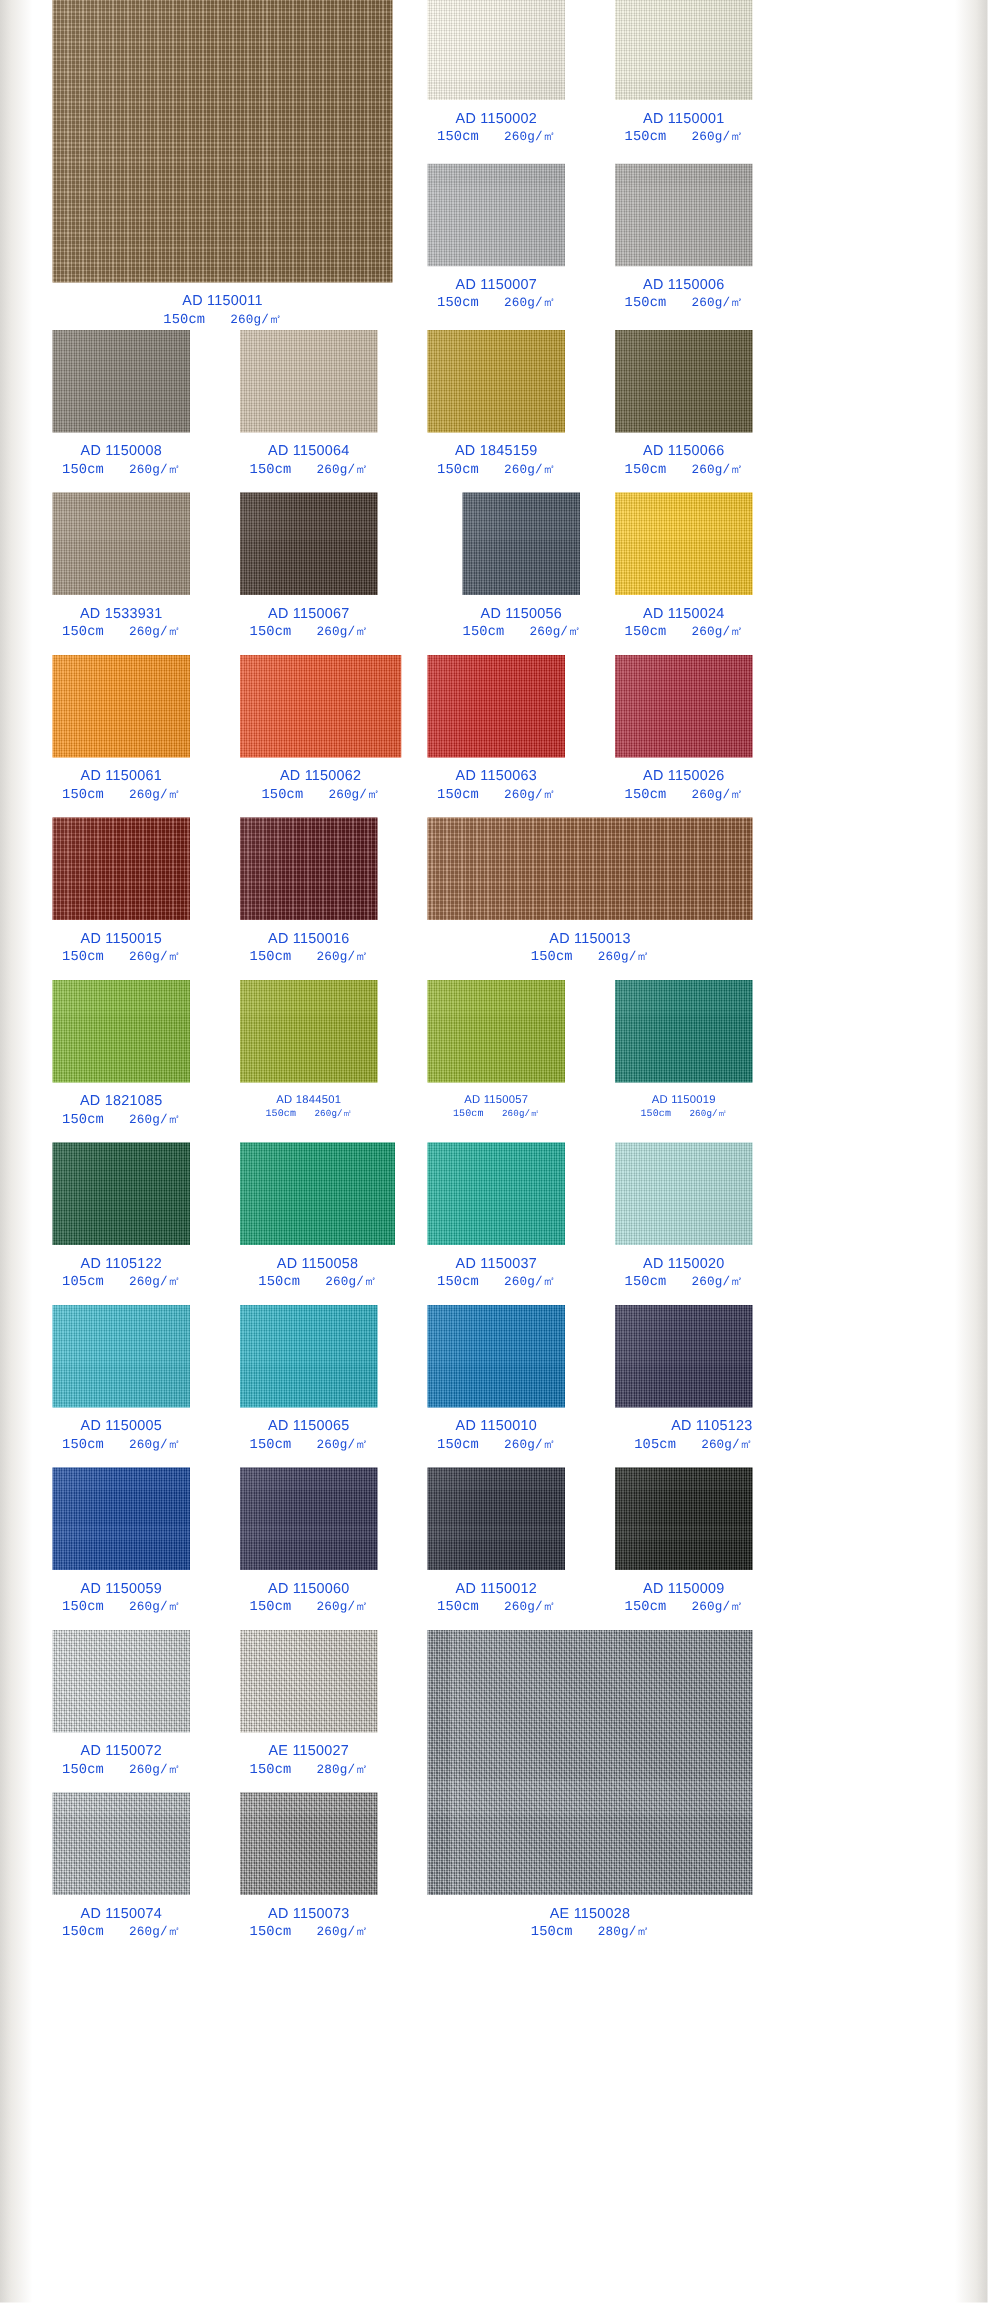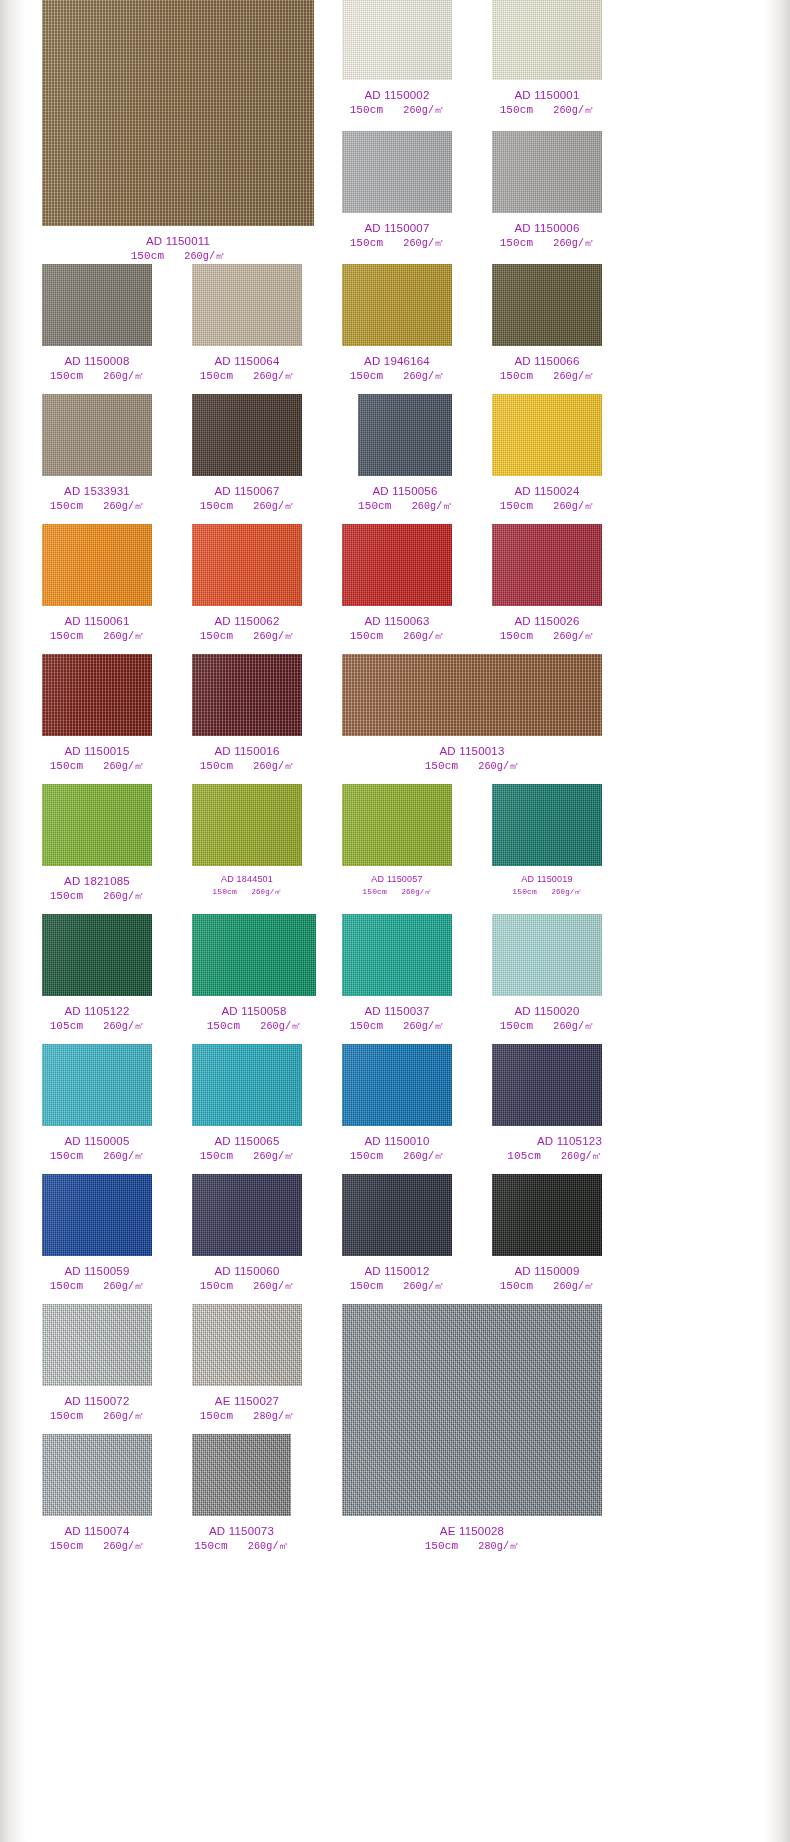--- a/index.html
+++ b/index.html
@@ -122,21 +122,21 @@
     inset: 0;
     background: linear-gradient(105deg,
       rgba(255,255,255,0.10) 0%,
       rgba(255,255,255,0.02) 40%,
       rgba(0,0,0,0.05) 100%);
     pointer-events: none;
   }
 
   .caption {
     margin-top: 7px;
-    color: #a21caf;
+    color: #1d4ed8;
     line-height: 1.42;
   }
   .code {
     font-size: 11.5px;
     letter-spacing: 0.2px;
     white-space: nowrap;
   }
   .spec {
     font-size: 11px;
     letter-spacing: 0.1px;
@@ -201,21 +201,21 @@
         <div class="cell" style="left: 166px; top: 264px; width: 110px;">
           <div class="swatch weave-fine" style="height: 82px; background-color: rgb(199, 184, 162);"></div>
           <div class="caption">
             <div class="code">AD 1150064</div>
             <div class="spec"><span>150cm</span>&nbsp;&nbsp;&nbsp;<span class="unit">260g/㎡</span></div>
           </div>
         </div>
         <div class="cell" style="left: 316px; top: 264px; width: 110px;">
           <div class="swatch weave-fine" style="height: 82px; background-color: rgb(183, 149, 34);"></div>
           <div class="caption">
-            <div class="code">AD 1946164</div>
+            <div class="code">AD 1845159</div>
             <div class="spec"><span>150cm</span>&nbsp;&nbsp;&nbsp;<span class="unit">260g/㎡</span></div>
           </div>
         </div>
         <div class="cell" style="left: 466px; top: 264px; width: 110px;">
           <div class="swatch weave-fine" style="height: 82px; background-color: rgb(88, 80, 47);"></div>
           <div class="caption">
             <div class="code">AD 1150066</div>
             <div class="spec"><span>150cm</span>&nbsp;&nbsp;&nbsp;<span class="unit">260g/㎡</span></div>
           </div>
         </div>
@@ -226,42 +226,42 @@
             <div class="spec"><span>150cm</span>&nbsp;&nbsp;&nbsp;<span class="unit">260g/㎡</span></div>
           </div>
         </div>
         <div class="cell" style="left: 166px; top: 394px; width: 110px;">
           <div class="swatch weave-fine" style="height: 82px; background-color: rgb(62, 47, 37);"></div>
           <div class="caption">
             <div class="code">AD 1150067</div>
             <div class="spec"><span>150cm</span>&nbsp;&nbsp;&nbsp;<span class="unit">260g/㎡</span></div>
           </div>
         </div>
-        <div class="cell" style="left: 316px; top: 394px; width: 110px; padding-left: 16px;">
+        <div class="cell" style="left: 328px; top: 394px; width: 110px; padding-left: 16px;">
           <div class="swatch weave-fine" style="height: 82px; background-color: rgb(64, 76, 90);"></div>
           <div class="caption">
             <div class="code">AD 1150056</div>
             <div class="spec"><span>150cm</span>&nbsp;&nbsp;&nbsp;<span class="unit">260g/㎡</span></div>
           </div>
         </div>
         <div class="cell" style="left: 466px; top: 394px; width: 110px;">
           <div class="swatch weave-fine" style="height: 82px; background-color: rgb(250, 199, 30);"></div>
           <div class="caption">
             <div class="code">AD 1150024</div>
             <div class="spec"><span>150cm</span>&nbsp;&nbsp;&nbsp;<span class="unit">260g/㎡</span></div>
           </div>
         </div>
         <div class="cell" style="left: 16px; top: 524px; width: 110px;">
           <div class="swatch weave-fine" style="height: 82px; background-color: rgb(246, 138, 14);"></div>
           <div class="caption">
             <div class="code">AD 1150061</div>
             <div class="spec"><span>150cm</span>&nbsp;&nbsp;&nbsp;<span class="unit">260g/㎡</span></div>
           </div>
         </div>
-        <div class="cell" style="left: 166px; top: 524px; width: 110px;">
+        <div class="cell" style="left: 166px; top: 524px; width: 129px;">
           <div class="swatch weave-fine" style="height: 82px; background-color: rgb(232, 71, 29);"></div>
           <div class="caption">
             <div class="code">AD 1150062</div>
             <div class="spec"><span>150cm</span>&nbsp;&nbsp;&nbsp;<span class="unit">260g/㎡</span></div>
           </div>
         </div>
         <div class="cell" style="left: 316px; top: 524px; width: 110px;">
           <div class="swatch weave-fine" style="height: 82px; background-color: rgb(196, 26, 22);"></div>
           <div class="caption">
             <div class="code">AD 1150063</div>
@@ -429,21 +429,21 @@
             <div class="spec"><span>150cm</span>&nbsp;&nbsp;&nbsp;<span class="unit">280g/㎡</span></div>
           </div>
         </div>
         <div class="cell" style="left: 16px; top: 1434px; width: 110px;">
           <div class="swatch weave-melange" style="height: 82px; background-color: rgb(170, 179, 185);"></div>
           <div class="caption">
             <div class="code">AD 1150074</div>
             <div class="spec"><span>150cm</span>&nbsp;&nbsp;&nbsp;<span class="unit">260g/㎡</span></div>
           </div>
         </div>
-        <div class="cell" style="left: 166px; top: 1434px; width: 99px;">
+        <div class="cell" style="left: 166px; top: 1434px; width: 110px;">
           <div class="swatch weave-melange" style="height: 82px; background-color: rgb(125, 125, 125);"></div>
           <div class="caption">
             <div class="code">AD 1150073</div>
             <div class="spec"><span>150cm</span>&nbsp;&nbsp;&nbsp;<span class="unit">260g/㎡</span></div>
           </div>
         </div>
       </div>
   </div>
 </div>
 

